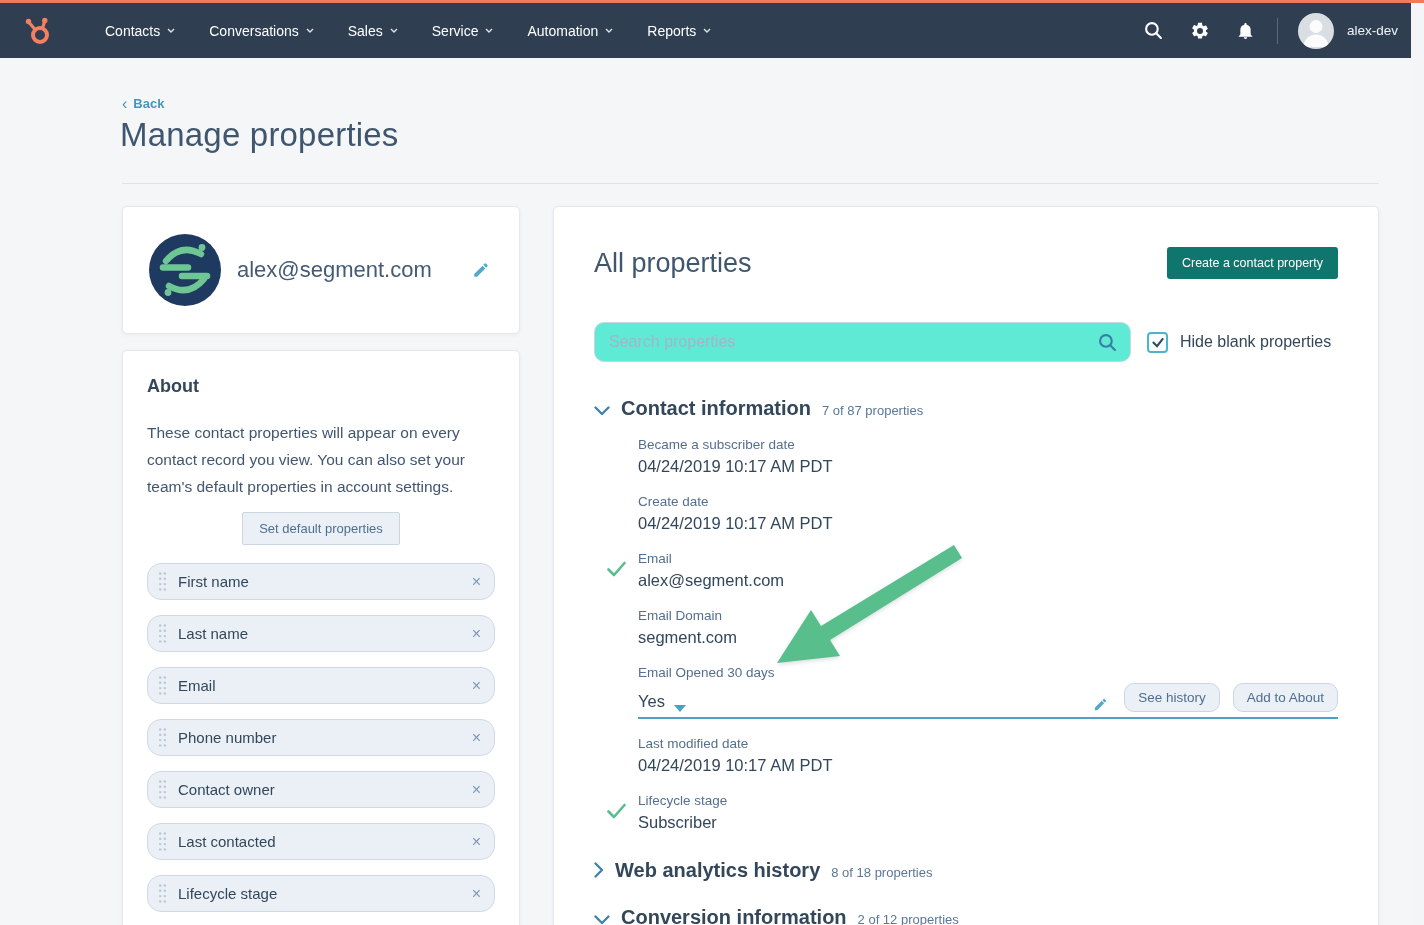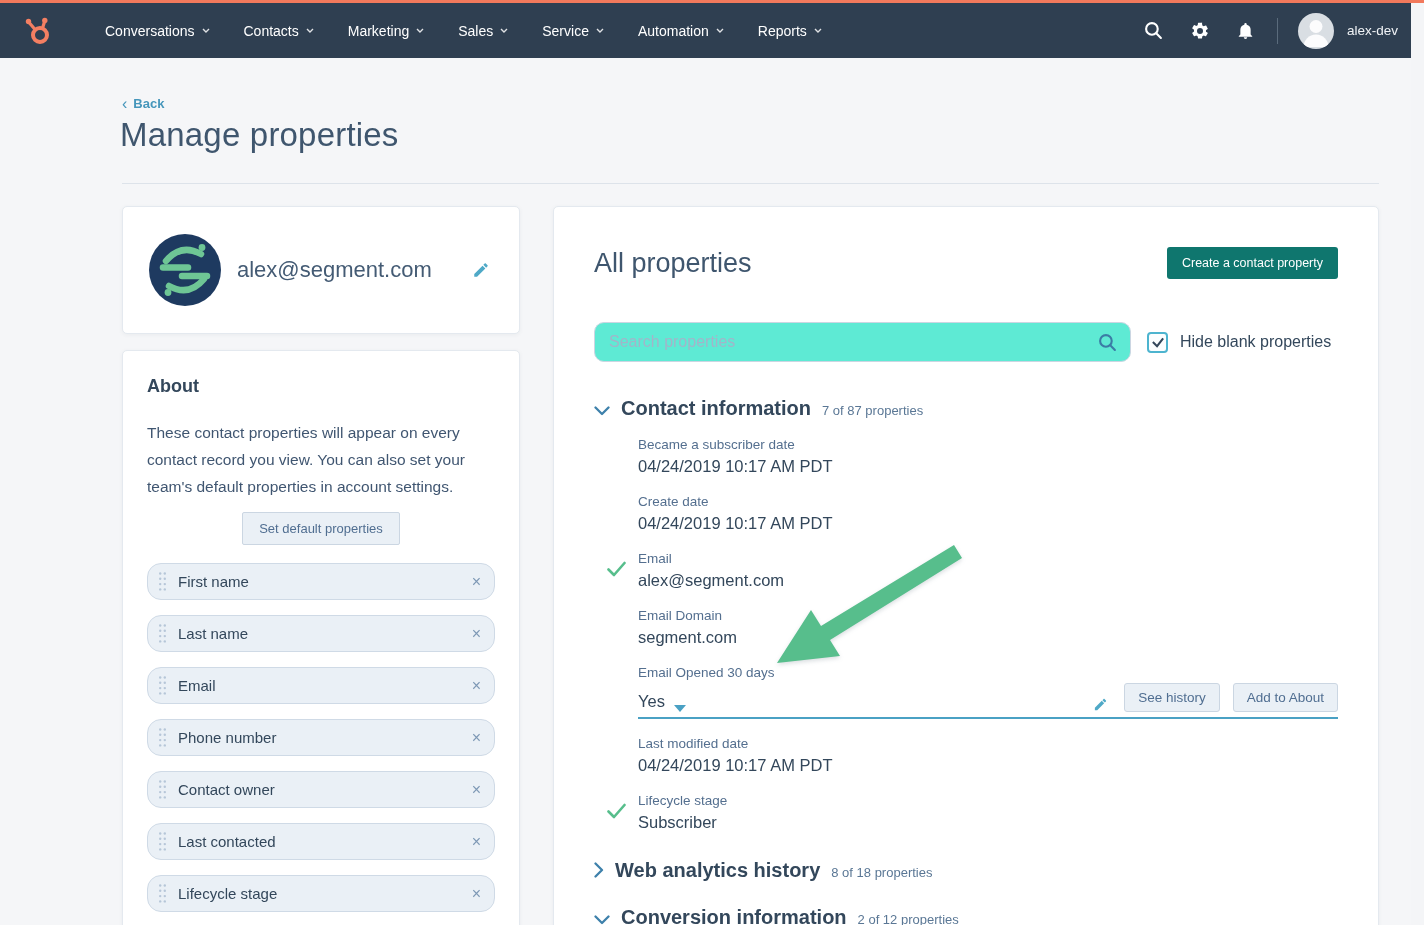--- a/index.html
+++ b/index.html
@@ -106,21 +106,21 @@
   .prop-edit-row {
     display:flex; align-items:flex-end; border-bottom:2px solid #4aa1c4; padding-bottom:5px;
   }
   .dd-caret {
     width:0; height:0; border-left:6px solid transparent; border-right:6px solid transparent;
     border-top:7px solid #4aa1c4; margin-left:9px; cursor:pointer;
   }
   .spacer { flex:1; }
   .pencil-btn { display:flex; align-items:center; cursor:pointer; margin-right:3px; }
   .mini-btn {
-    background:#eaf0f6; border:1px solid #cbd6e2; border-radius:3px; color:#506e91;
+    background:#eaf0f6; border:1px solid #cbd6e2; border-radius:10px; color:#506e91;
     font-size:13.5px; padding:6px 13px; margin-left:13px; font-family:inherit; cursor:pointer;
     white-space:nowrap;
   }
   
   .arrow-note { position:absolute; left:760px; top:545px; z-index:6; pointer-events:none; }
 </style>
 </head>
 <body>
 
 <header class="topbar">
@@ -128,33 +128,27 @@
     <svg width="32" height="32" viewBox="0 0 32 32">
       <circle cx="18" cy="20" r="7" fill="none" stroke="#f47f62" stroke-width="4"></circle>
       <line x1="13.5" y1="15" x2="7.5" y2="8" stroke="#f47f62" stroke-width="3.2"></line>
       <circle cx="6.5" cy="6.5" r="2.7" fill="#f47f62"></circle>
       <line x1="20.5" y1="13.2" x2="22.3" y2="7.5" stroke="#f47f62" stroke-width="3.2"></line>
       <circle cx="22.8" cy="5.5" r="2.7" fill="#f47f62"></circle>
     </svg>
   </div>
   <nav class="nav-menu">
     <div class="nav-item">
+      <span>Contacts</span>
+      <svg width="8" height="5" viewBox="0 0 8 5">
+          <polyline points="1,1 4,4 7,1" fill="none" stroke="#ffffff" stroke-width="1.4" opacity=".85"></polyline>
+        </svg>
+    </div>
+    <div class="nav-item">
       <span>Conversations</span>
-      <svg width="8" height="5" viewBox="0 0 8 5">
-          <polyline points="1,1 4,4 7,1" fill="none" stroke="#ffffff" stroke-width="1.4" opacity=".85"></polyline>
-        </svg>
-    </div>
-    <div class="nav-item">
-      <span>Contacts</span>
-      <svg width="8" height="5" viewBox="0 0 8 5">
-          <polyline points="1,1 4,4 7,1" fill="none" stroke="#ffffff" stroke-width="1.4" opacity=".85"></polyline>
-        </svg>
-    </div>
-    <div class="nav-item">
-      <span>Marketing</span>
       <svg width="8" height="5" viewBox="0 0 8 5">
           <polyline points="1,1 4,4 7,1" fill="none" stroke="#ffffff" stroke-width="1.4" opacity=".85"></polyline>
         </svg>
     </div>
     <div class="nav-item">
       <span>Sales</span>
       <svg width="8" height="5" viewBox="0 0 8 5">
           <polyline points="1,1 4,4 7,1" fill="none" stroke="#ffffff" stroke-width="1.4" opacity=".85"></polyline>
         </svg>
     </div>

